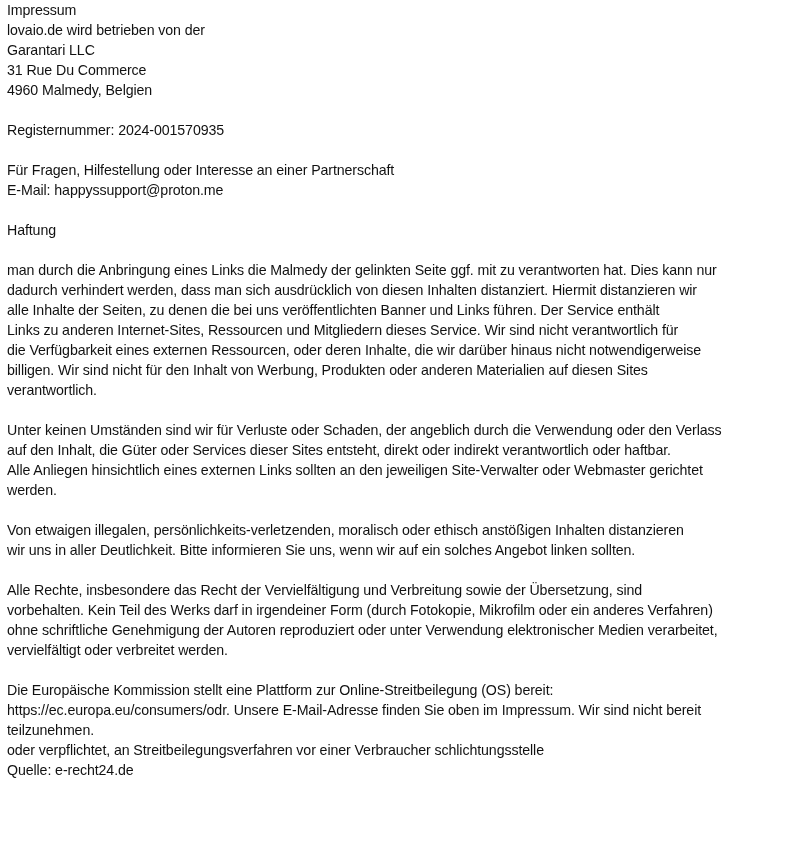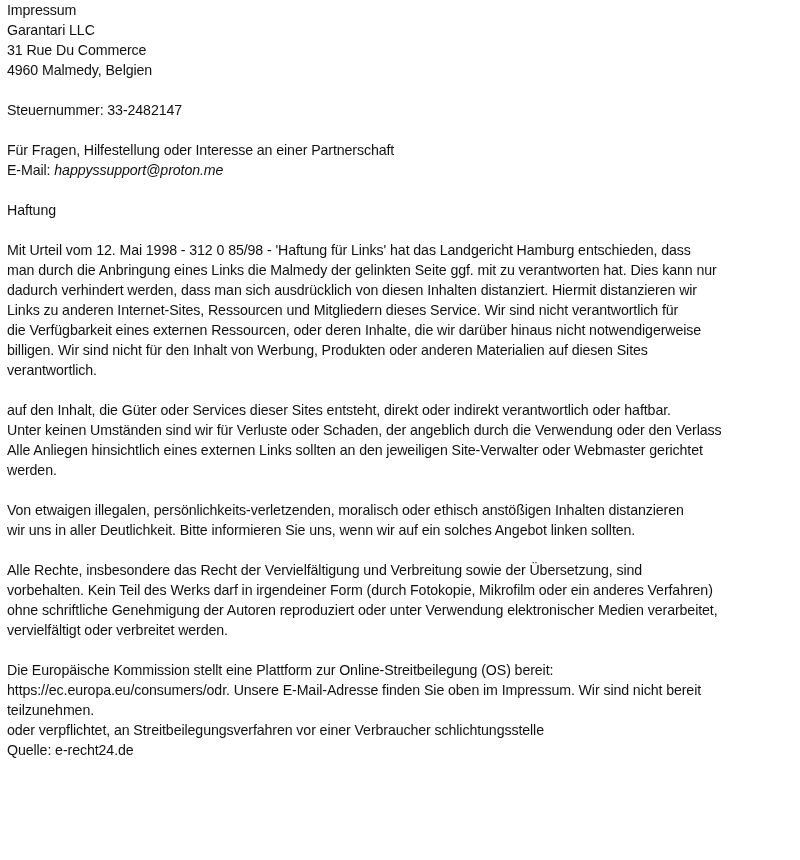--- a/index.html
+++ b/index.html
@@ -27,59 +27,59 @@
       height: 20px;
       letter-spacing: -0.1px;
     }
     .blank {
       display: block;
       height: 20px;
     }
     a.mail, a.ext {
       color: inherit;
       text-decoration: none;
-      font-style: italic;
     }
   </style>
 </head>
 <body>
 
 <div class="page">
 
   <section>
     <span class="line">Impressum</span>
+    <span class="line">lovaio.de wird betrieben von der</span>
     <span class="line">Garantari LLC</span>
     <span class="line">31 Rue Du Commerce</span>
     <span class="line">4960 Malmedy, Belgien</span>
     <span class="blank"></span>
-    <span class="line">Steuernummer: 33-2482147</span>
+    <span class="line">Registernummer: 2024-001570935</span>
     <span class="blank"></span>
     <span class="line">Für Fragen, Hilfestellung oder Interesse an einer Partnerschaft</span>
     <span class="line"><span>E-Mail: </span><a class="mail">happyssupport@proton.me</a></span>
     <span class="blank"></span>
   </section>
 
   <section>
     <span class="line">Haftung</span>
     <span class="blank"></span>
 
     <div>
-      <span class="line">Mit Urteil vom 12. Mai 1998 - 312 0 85/98 - 'Haftung für Links' hat das Landgericht Hamburg entschieden, dass</span>
       <span class="line">man durch die Anbringung eines Links die Malmedy der gelinkten Seite ggf. mit zu verantworten hat. Dies kann nur</span>
       <span class="line">dadurch verhindert werden, dass man sich ausdrücklich von diesen Inhalten distanziert. Hiermit distanzieren wir</span>
+      <span class="line">alle Inhalte der Seiten, zu denen die bei uns veröffentlichten Banner und Links führen. Der Service enthält</span>
       <span class="line">Links zu anderen Internet-Sites, Ressourcen und Mitgliedern dieses Service. Wir sind nicht verantwortlich für</span>
       <span class="line">die Verfügbarkeit eines externen Ressourcen, oder deren Inhalte, die wir darüber hinaus nicht notwendigerweise</span>
       <span class="line">billigen. Wir sind nicht für den Inhalt von Werbung, Produkten oder anderen Materialien auf diesen Sites</span>
       <span class="line">verantwortlich.</span>
     </div>
     <span class="blank"></span>
 
     <div>
+      <span class="line">Unter keinen Umständen sind wir für Verluste oder Schaden, der angeblich durch die Verwendung oder den Verlass</span>
       <span class="line">auf den Inhalt, die Güter oder Services dieser Sites entsteht, direkt oder indirekt verantwortlich oder haftbar.</span>
-      <span class="line">Unter keinen Umständen sind wir für Verluste oder Schaden, der angeblich durch die Verwendung oder den Verlass</span>
       <span class="line">Alle Anliegen hinsichtlich eines externen Links sollten an den jeweiligen Site-Verwalter oder Webmaster gerichtet</span>
       <span class="line">werden.</span>
     </div>
     <span class="blank"></span>
 
     <div>
       <span class="line">Von etwaigen illegalen, persönlichkeits-verletzenden, moralisch oder ethisch anstößigen Inhalten distanzieren</span>
       <span class="line">wir uns in aller Deutlichkeit. Bitte informieren Sie uns, wenn wir auf ein solches Angebot linken sollten.</span>
     </div>
     <span class="blank"></span>

